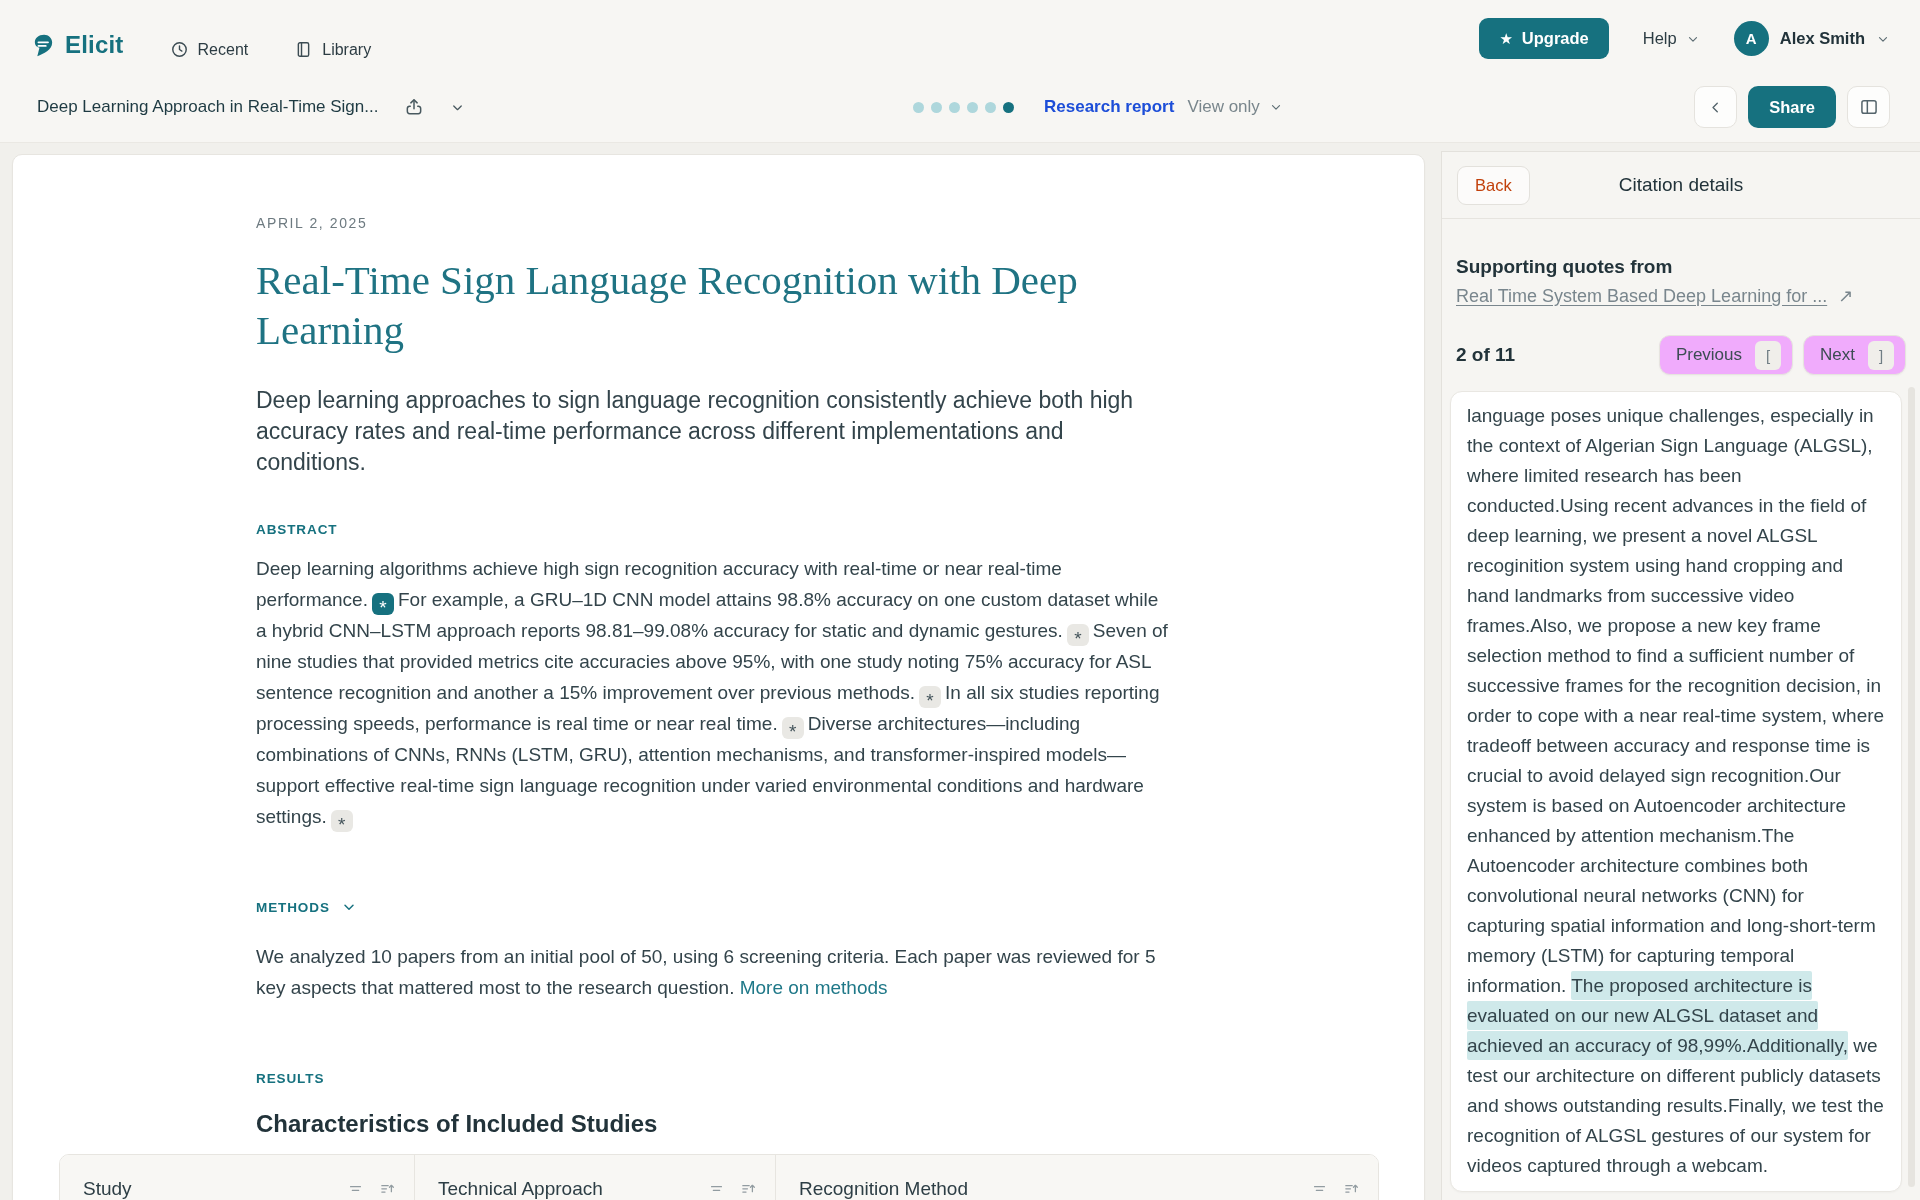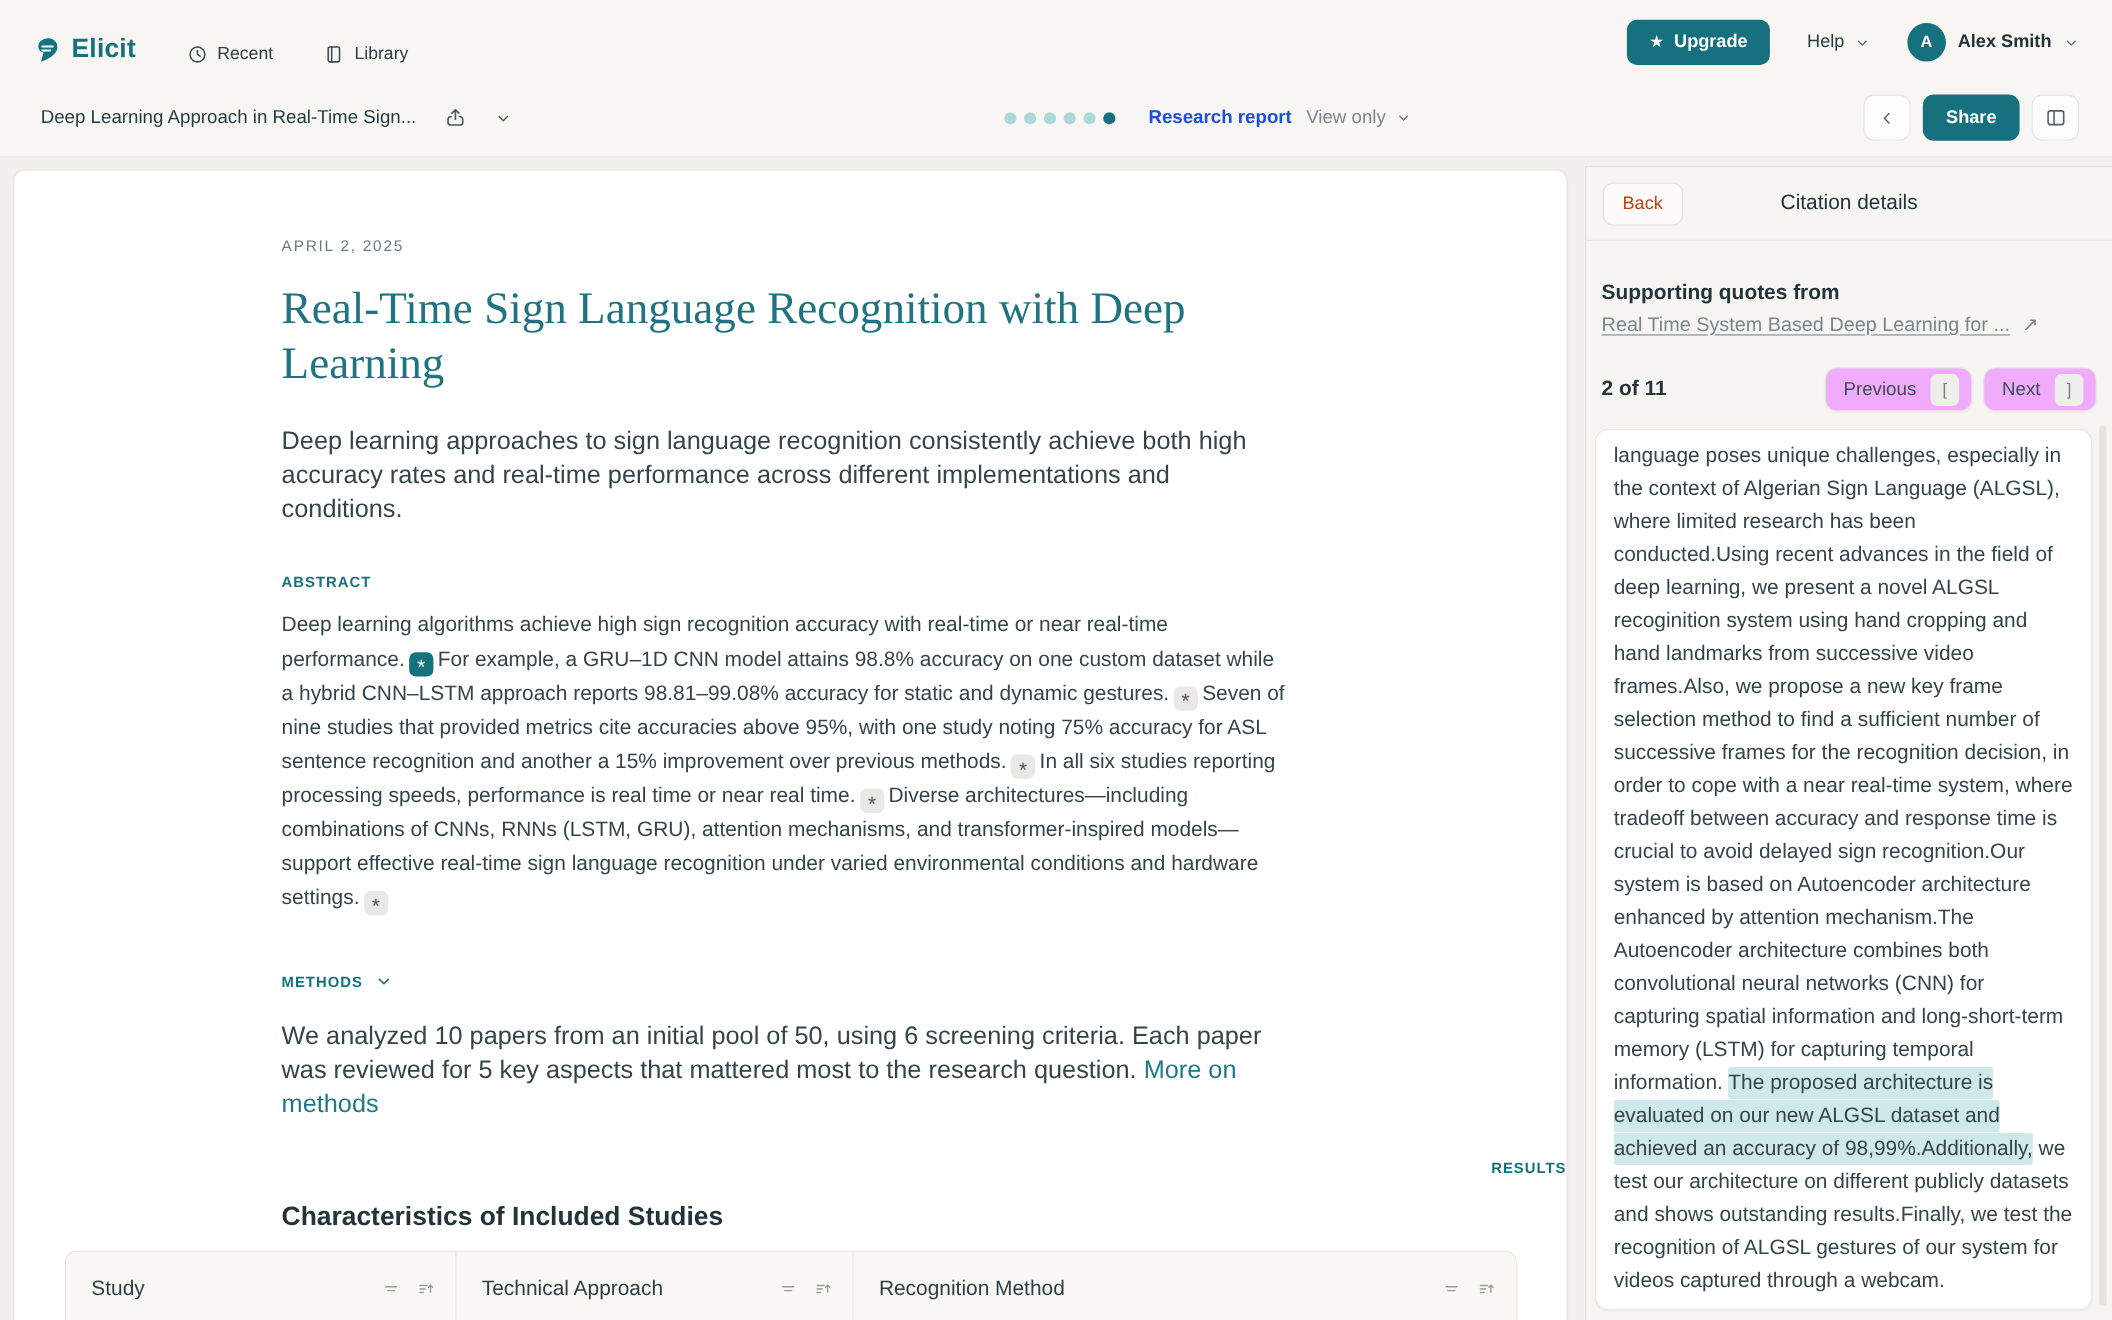--- a/index.html
+++ b/index.html
@@ -73,25 +73,25 @@
     font-size:41px; line-height:50px; color:#1f7383; margin-top:24px; width:900px; }
   .report-summary { font-size:23px; line-height:31px; color:#33444b; margin-top:30px; width:905px; }
   .section-label { font-size:13.5px; font-weight:700; letter-spacing:.9px; color:#16717f; }
   .abstract-label { margin-top:44px; }
   .abstract-text { margin-top:16px; font-size:19px; line-height:31px; width:912px; color:#33444b; }
   .cite-marker { display:inline-flex; align-items:center; justify-content:center;
     width:22px; height:22px; border-radius:6px; background:#e9e8e4; color:#44545b;
     margin:0 4px; vertical-align:-4px; cursor:pointer; }
   .cite-marker > span { font-size:19px; line-height:0; transform:translateY(4px); }
   .cite-marker.selected { background:#16717f; color:#fff; }
-  .methods-row { margin-top:52px; display:flex; align-items:center; gap:11px; cursor:pointer; width:130px; }
+  .methods-row { margin-top:67px; display:flex; align-items:center; gap:11px; cursor:pointer; width:130px; }
   .methods-row .chev { color:#16717f; }
-  .methods-text { margin-top:26px; font-size:23px; line-height:31px; width:918px; color:#33444b; }
+  .methods-text { margin-top:26px; font-size:19px; line-height:31px; width:918px; color:#33444b; }
   .inline-link { color:#1f7888; text-decoration:none; cursor:pointer; }
-  .results-label { margin-top:35px;text-align:right; }
+  .results-label { margin-top:68px; }
   .table-title { margin-top:24px; font-size:24px; font-weight:700; color:#22333a; }
   .studies-table { margin:16px 0 0 -197px; width:1320px; background:#fff;
     border:1px solid #e7e5e0; border-radius:10px 10px 0 0; overflow:hidden; }
   .table-header { display:flex; height:67px; background:#f8f7f4; }
   .th { display:flex; align-items:center; padding:0 18px 0 23px; border-right:1px solid #e7e5e0; }
   .th:nth-child(1){ width:355px; } .th:nth-child(2){ width:361px; } .th:nth-child(3){ width:355px; }
   .th:last-child{ flex:1; border-right:none; }
   .th-label { flex:1; font-size:19px; font-weight:500; color:#2d3e45; }
   .th-icons { display:flex; align-items:center; gap:15px; color:#929ca1; }
   .th-icon { cursor:pointer; display:flex; }

